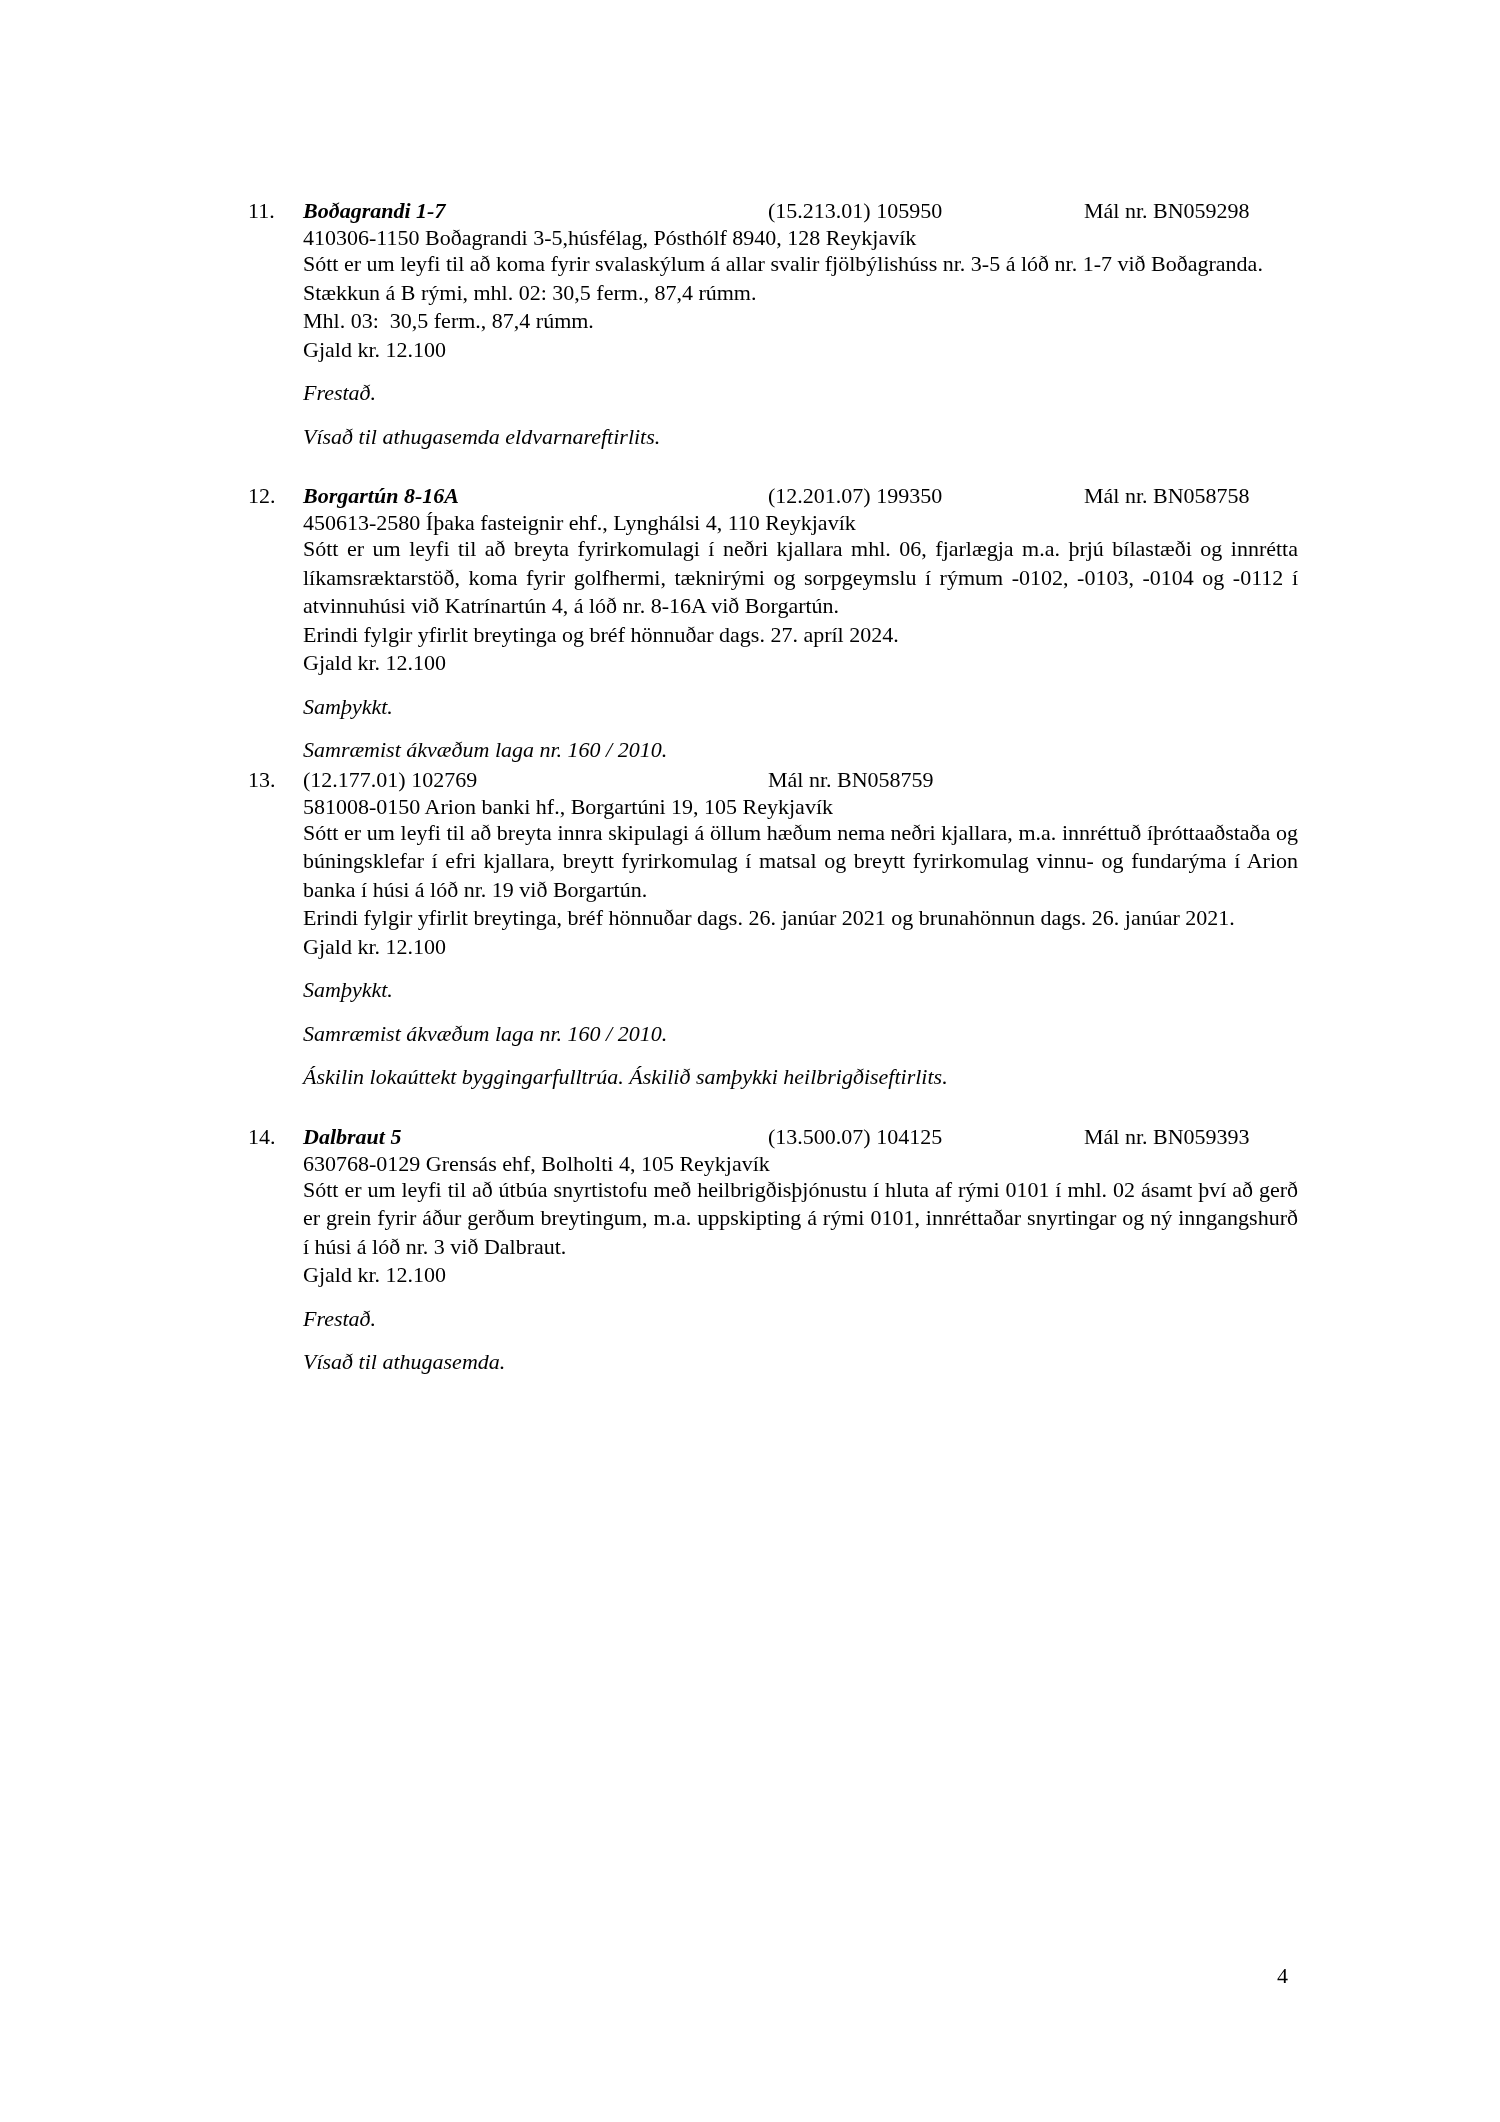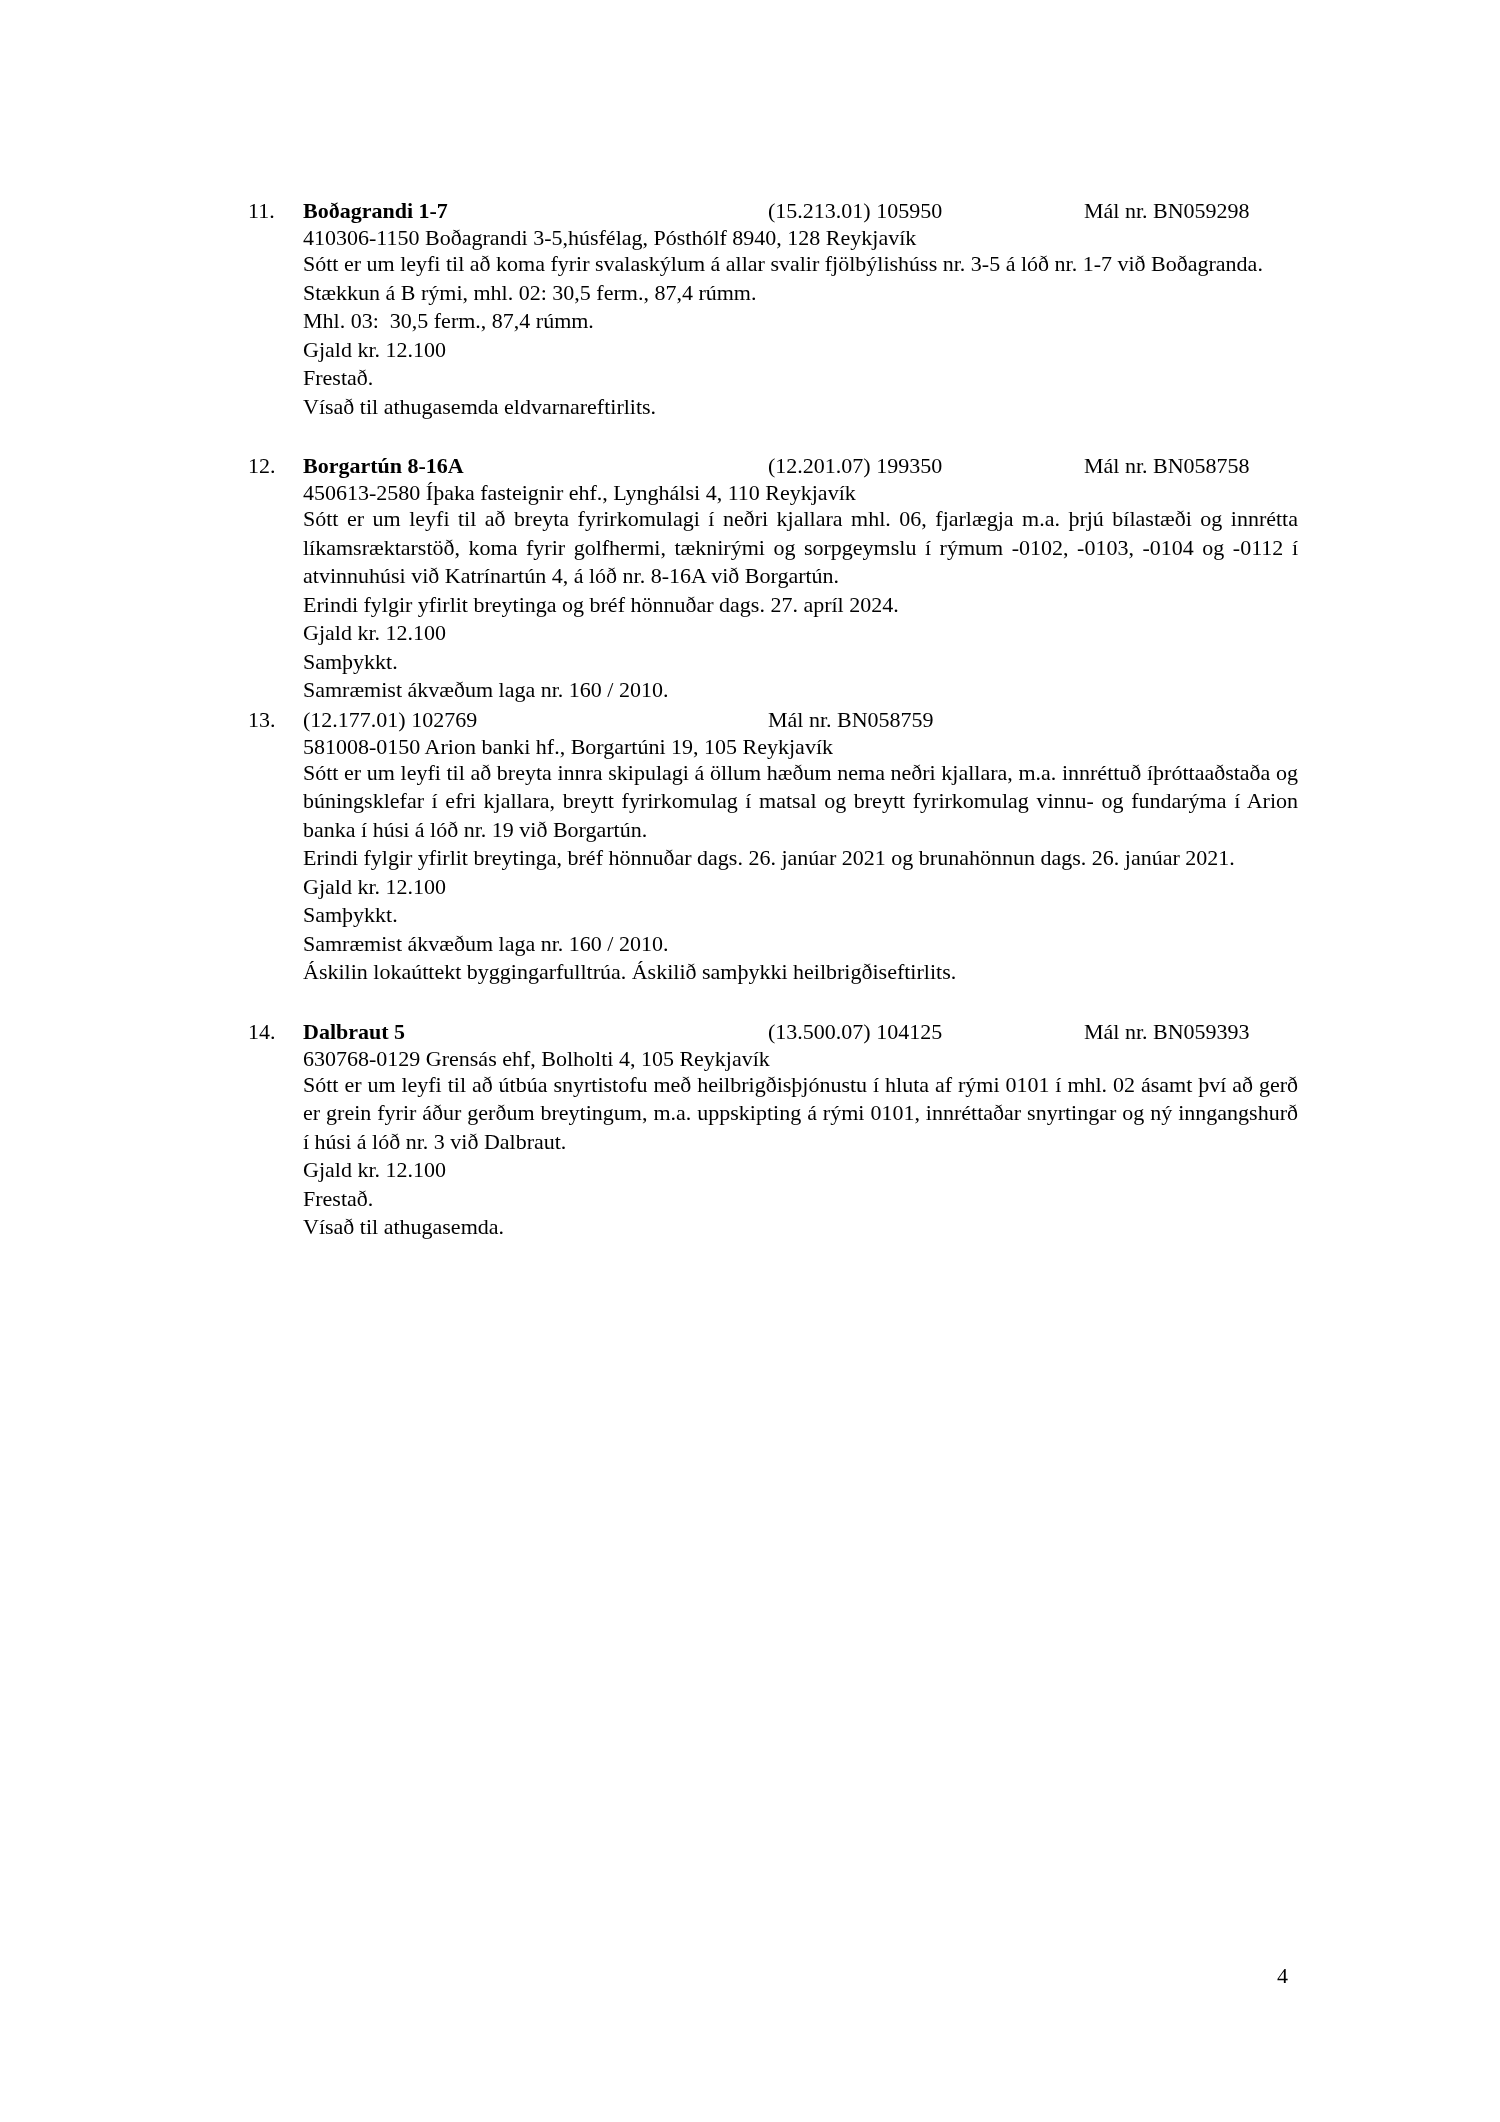--- a/index.html
+++ b/index.html
@@ -20,37 +20,39 @@
   .item { margin-bottom: 30px; }
   .item.no-gap { margin-bottom: 0; }
   .item-header {
     display: grid;
     grid-template-columns: 55px 465px 316px 1fr;
     font-size: 22px;
     line-height: 29px;
     align-items: baseline;
   }
   .item-number { }
-  .item-title { font-weight: bold; }
+  .item-title { font-weight: bold; font-style: italic; }
   .item-reference { }
   .item-case { }
   .item-content { margin-left: 55px; }
   .applicant-line {
     font-size: 22px;
     line-height: 25px;
   }
   .body-par {
     font-size: 22px;
     line-height: 28.5px;
     text-align: justify;
   }
   .decision-line {
     font-size: 22px;
     line-height: 28.5px;
+    font-style: italic;
     text-align: justify;
+    margin-top: 15px;
   }
   .page-number {
     position: absolute;
     top: 1962px;
     right: 212px;
     font-size: 22px;
     line-height: 28px;
   }
 </style>
 </head>

